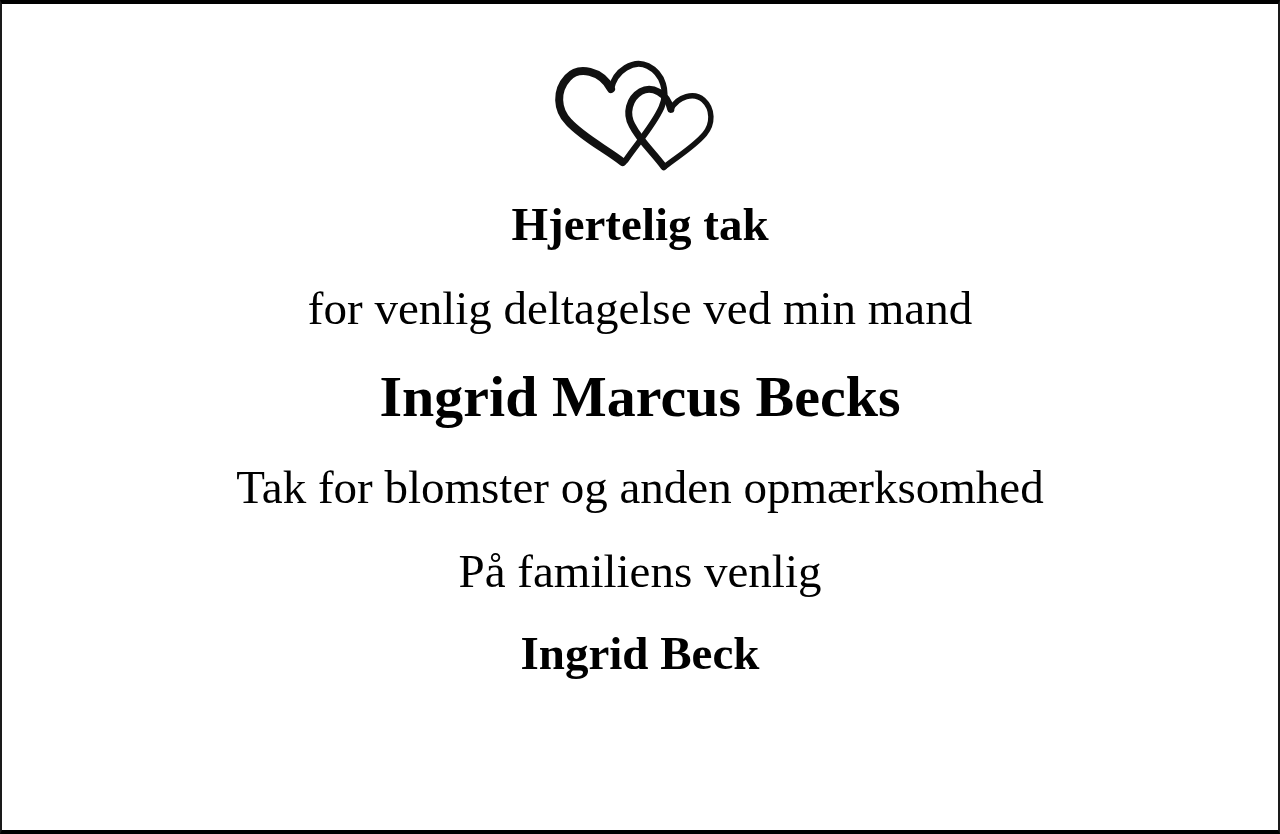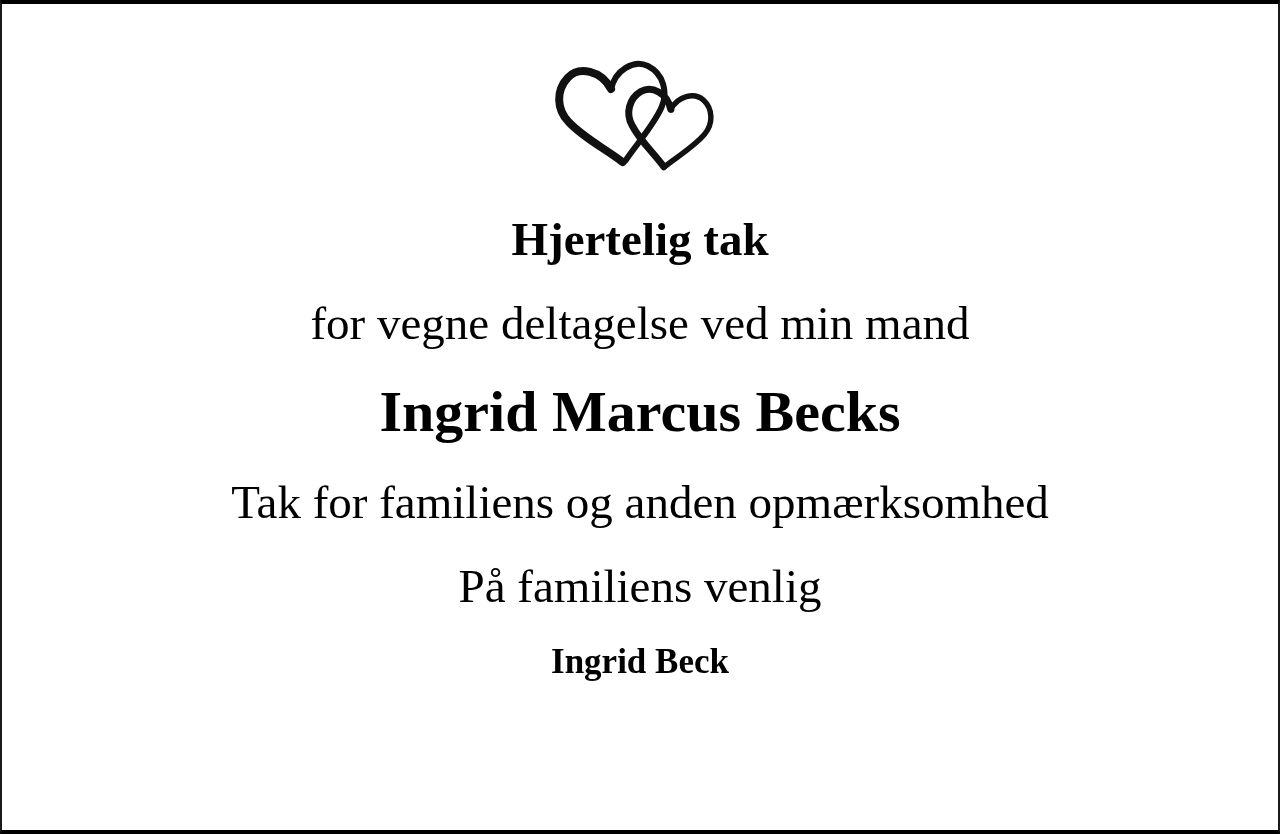--- a/index.html
+++ b/index.html
@@ -31,37 +31,37 @@
     margin-top: 56px;
     width: 172px;
     height: 116px;
   }
   .line {
     line-height: 1.05;
     white-space: nowrap;
     color: #000000;
   }
   .title-line {
-    margin-top: 39px;
+    margin-top: 24px;
     font-size: 47px;
     font-weight: bold;
   }
   .body-line {
     margin-top: 35px;
     font-size: 47px;
     font-weight: normal;
   }
   .name-line {
     margin-top: 33px;
     font-size: 58px;
     font-weight: bold;
   }
   .sig-line {
     margin-top: 33px;
-    font-size: 35px;
+    font-size: 47px;
     font-weight: bold;
   }
 </style>
 </head>
 <body>
 
 <div class="card">
   <div class="content">
 
     <svg class="hearts" viewBox="0 0 172 116" aria-hidden="true">
@@ -83,20 +83,20 @@
                  C 2 20 0 39 10 53
                  C 22 71 42 85 57 101" fill="none" stroke="#111111" stroke-width="9" stroke-linecap="round"></path>
         <path d="M57 27
                  C 64 9 84 1 97 10
                  C 111 20 113 39 104 53
                  C 93 70 74 85 59 100" fill="none" stroke="#111111" stroke-width="7" stroke-linecap="round"></path>
       </g>
     </svg>
 
     <div class="line title-line">Hjertelig tak</div>
-    <div class="line body-line">for vegne deltagelse ved min mand</div>
+    <div class="line body-line">for venlig deltagelse ved min mand</div>
     <div class="line name-line">Ingrid Marcus Becks</div>
-    <div class="line body-line">Tak for familiens og anden opmærksomhed</div>
+    <div class="line body-line">Tak for blomster og anden opmærksomhed</div>
     <div class="line body-line">På familiens venlig</div>
     <div class="line sig-line">Ingrid Beck</div>
 
   </div>
 </div>
 
 </body></html>

